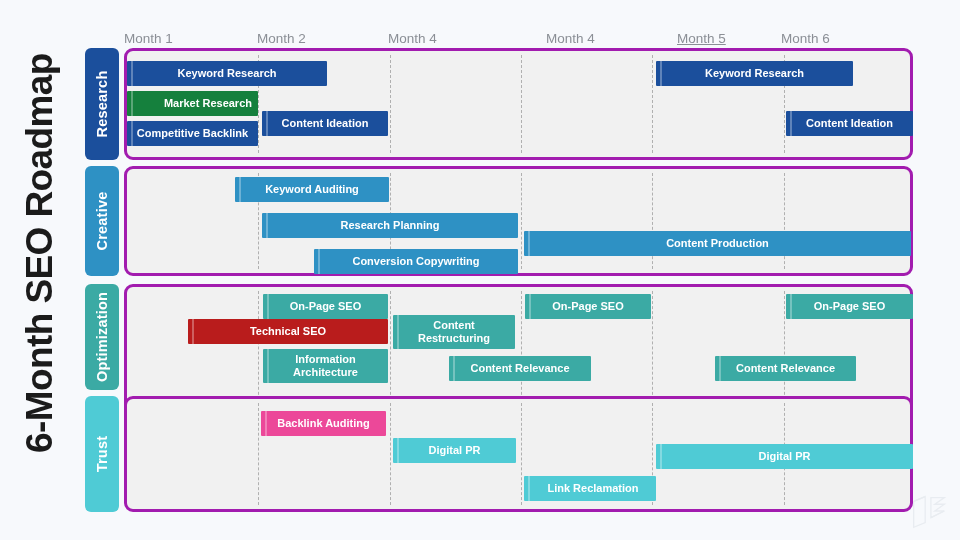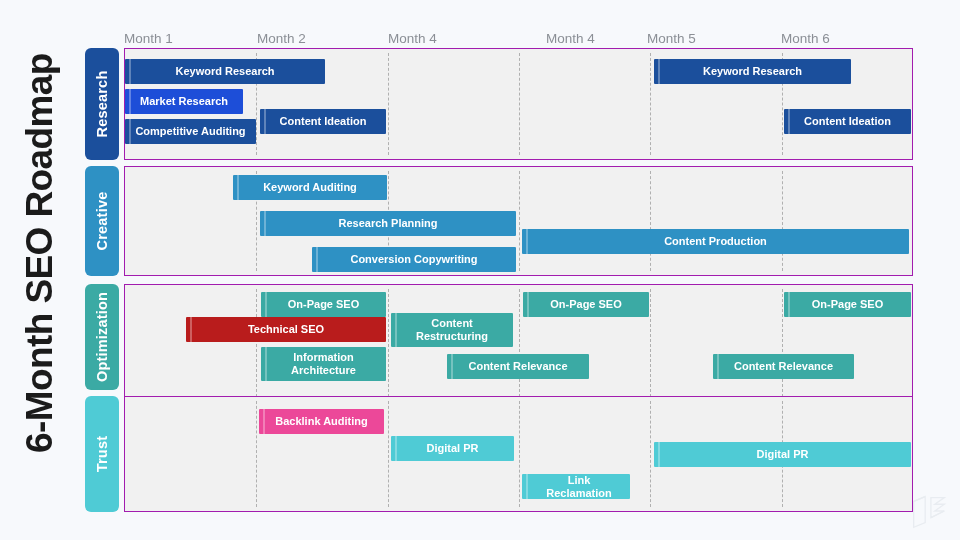--- a/index.html
+++ b/index.html
@@ -52,22 +52,22 @@
     white-space: nowrap;
     font-size: 14.5px;
     font-weight: bold;
     letter-spacing: 0.2px;
   }
   .panel {
     position: absolute;
     left: 124px;
     width: 789px;
     background: #f1f1f1;
-    border: 1px solid #a21caf;
-    border-radius: 0;
+    border: 3px solid #a21caf;
+    border-radius: 9px;
   }
   .gridline {
     position: absolute;
     top: 4px; bottom: 4px;
     width: 0;
     border-left: 1px dashed #9b9b9b;
     opacity: .75;
   }
   .bar {
     position: absolute;
@@ -99,38 +99,38 @@
 
   <div class="title-wrap">
     <div class="title">6-Month SEO Roadmap</div>
   </div>
 
   <div class="months" id="months">
       <div class="month-label" style="left: 124px;">Month 1</div>
       <div class="month-label" style="left: 257px;">Month 2</div>
       <div class="month-label" style="left: 388px;">Month 4</div>
       <div class="month-label" style="left: 518px; margin-left: 28px;">Month 4</div>
-      <div class="month-label" style="left: 647px;">Month 5</div>
+      <div class="month-label" style="left: 677px; text-decoration: underline;">Month 5</div>
       <div class="month-label" style="left: 781px;">Month 6</div>
     </div>
 
   <div id="rows">
       <div class="cat-chip" style="top: 48px; height: 112px; background: rgb(27, 79, 156);">
         <span>Research</span>
       </div>
       <div class="panel" style="top: 48px; height: 112px;">
         <div class="gridline" style="left: 131px;"></div>
         <div class="gridline" style="left: 263px;"></div>
         <div class="gridline" style="left: 394px;"></div>
         <div class="gridline" style="left: 525px;"></div>
         <div class="gridline" style="left: 657px;"></div>
         <div class="bar" style="left: 0px; width: 200px; top: 10px; height: 25px; background: rgb(27, 79, 156);"><span style="position: relative; z-index: 2;">Keyword Research</span></div>
-        <div class="bar" style="left: 0px; width: 118px; top: 40px; height: 25px; background: #1d4ed8;"><span style="position: relative; z-index: 2;">Market Research</span></div>
+        <div class="bar" style="left: 0px; width: 131px; top: 40px; height: 25px; background: #15803d; justify-content: flex-end;"><span style="position: relative; z-index: 2;">Market Research</span></div>
         <div class="bar" style="left: 135px; width: 126px; top: 60px; height: 25px; background: rgb(27, 79, 156);"><span style="position: relative; z-index: 2;">Content Ideation</span></div>
-        <div class="bar" style="left: 0px; width: 131px; top: 70px; height: 25px; background: rgb(27, 79, 156);"><span style="position: relative; z-index: 2;">Competitive Auditing</span></div>
+        <div class="bar" style="left: 0px; width: 131px; top: 70px; height: 25px; background: rgb(27, 79, 156);"><span style="position: relative; z-index: 2;">Competitive Backlink</span></div>
         <div class="bar" style="left: 529px; width: 197px; top: 10px; height: 25px; background: rgb(27, 79, 156);"><span style="position: relative; z-index: 2;">Keyword Research</span></div>
         <div class="bar" style="left: 659px; width: 127px; top: 60px; height: 25px; background: rgb(27, 79, 156);"><span style="position: relative; z-index: 2;">Content Ideation</span></div>
       </div>
       <div class="cat-chip" style="top: 166px; height: 110px; background: rgb(46, 145, 196);">
         <span>Creative</span>
       </div>
       <div class="panel" style="top: 166px; height: 110px;">
         <div class="gridline" style="left: 131px;"></div>
         <div class="gridline" style="left: 263px;"></div>
         <div class="gridline" style="left: 394px;"></div>
@@ -166,21 +166,21 @@
       </div>
       <div class="panel" style="top: 396px; height: 116px;">
         <div class="gridline" style="left: 131px;"></div>
         <div class="gridline" style="left: 263px;"></div>
         <div class="gridline" style="left: 394px;"></div>
         <div class="gridline" style="left: 525px;"></div>
         <div class="gridline" style="left: 657px;"></div>
         <div class="bar" style="left: 134px; width: 125px; top: 12px; height: 25px; background: #ec4899;"><span style="position: relative; z-index: 2;">Backlink Auditing</span></div>
         <div class="bar" style="left: 266px; width: 123px; top: 39px; height: 25px; background: rgb(79, 203, 213);"><span style="position: relative; z-index: 2;">Digital PR</span></div>
         <div class="bar" style="left: 529px; width: 257px; top: 45px; height: 25px; background: rgb(79, 203, 213);"><span style="position: relative; z-index: 2;">Digital PR</span></div>
-        <div class="bar" style="left: 397px; width: 108px; top: 77px; height: 25px; background: rgb(79, 203, 213); padding-left: 12px;"><span style="position: relative; z-index: 2;">Link Reclamation</span></div>
+        <div class="bar" style="left: 397px; width: 132px; top: 77px; height: 25px; background: rgb(79, 203, 213); padding-left: 12px;"><span style="position: relative; z-index: 2;">Link Reclamation</span></div>
       </div>
     </div>
 
   <svg class="watermark" viewBox="0 0 48 48">
     <g fill="none" stroke="#cfd6dd" stroke-width="1.4">
       <path d="M8 14 L20 9 L20 36 L8 41 Z"></path>
       <path d="M8 14 L20 9"></path>
       <path d="M26 10 L40 10 L30 17 L40 17 L30 24 L40 24 L26 31 Z"></path>
       <path d="M26 31 L40 24"></path>
     </g>

